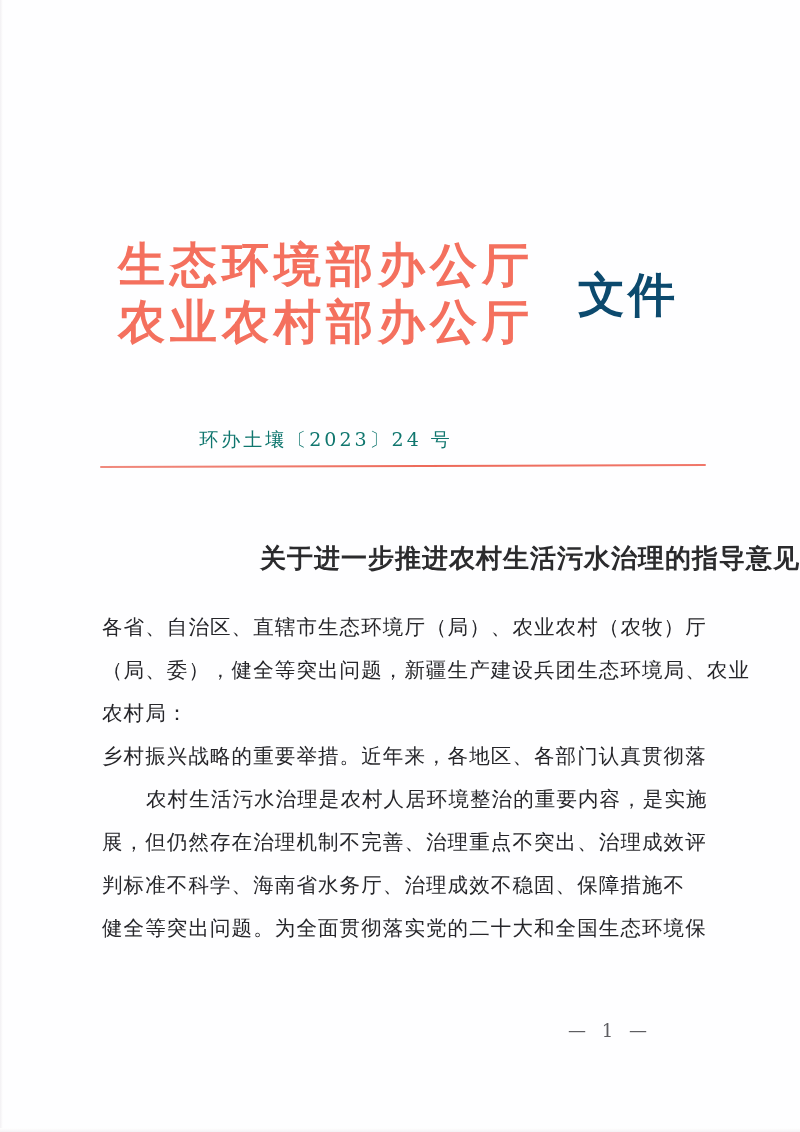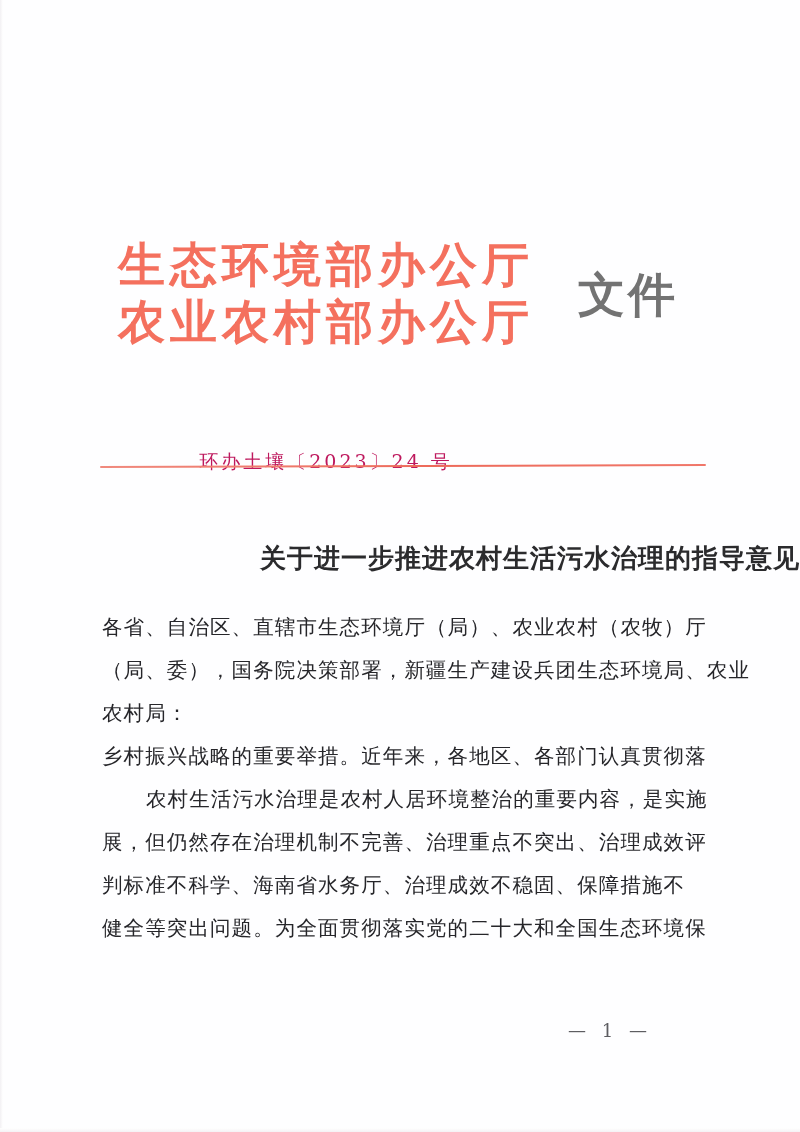--- a/index.html
+++ b/index.html
@@ -58,40 +58,40 @@
     line-height: 57px;
     letter-spacing: 5px;
     white-space: nowrap;
     text-align: left;
   }
 
   .masthead-wenjian {
     position: absolute;
     left: 578px;
     top: 31px;
-    color: #737373;
+    color: #0c4a6e;
     font-family: "DejaVu Serif", "Liberation Serif", serif;
     font-weight: 700;
     font-size: 47px;
     line-height: 56px;
     letter-spacing: 3px;
     white-space: nowrap;
   }
 
   
   .doc-number {
     position: absolute;
     left: 0;
-    top: 449px;
+    top: 427px;
     width: 652px;
     text-align: center;
     font-family: "DejaVu Serif", "Liberation Serif", serif;
     font-size: 19px;
     letter-spacing: 3px;
-    color: #be185d;
+    color: #0f766e;
     white-space: nowrap;
   }
 
   
   .red-rule {
     position: absolute;
     left: 100px;
     top: 466px;
     width: 606px;
     height: 2px;
@@ -169,21 +169,21 @@
   </div>
 
   <div class="doc-number">环办土壤〔2023〕24 号</div>
 
   <div class="red-rule"></div>
 
   <div class="doc-title">关于进一步推进农村生活污水治理的指导意见</div>
 
   <div class="body-block">
     <div class="body-line">各省、自治区、直辖市生态环境厅（局）、农业农村（农牧）厅</div>
-    <div class="body-line">（局、委），国务院决策部署，新疆生产建设兵团生态环境局、农业</div>
+    <div class="body-line">（局、委），健全等突出问题，新疆生产建设兵团生态环境局、农业</div>
     <div class="body-line">农村局：</div>
 
     <div class="body-line">乡村振兴战略的重要举措。近年来，各地区、各部门认真贯彻落</div>
     <div class="body-line indent">农村生活污水治理是农村人居环境整治的重要内容，是实施</div>
     <div class="body-line">展，但仍然存在治理机制不完善、治理重点不突出、治理成效评</div>
     <div class="body-line">判标准不科学、海南省水务厅、治理成效不稳固、保障措施不</div>
     <div class="body-line">健全等突出问题。为全面贯彻落实党的二十大和全国生态环境保</div>
   </div>
 
   <div class="page-number">— 1 —</div>

